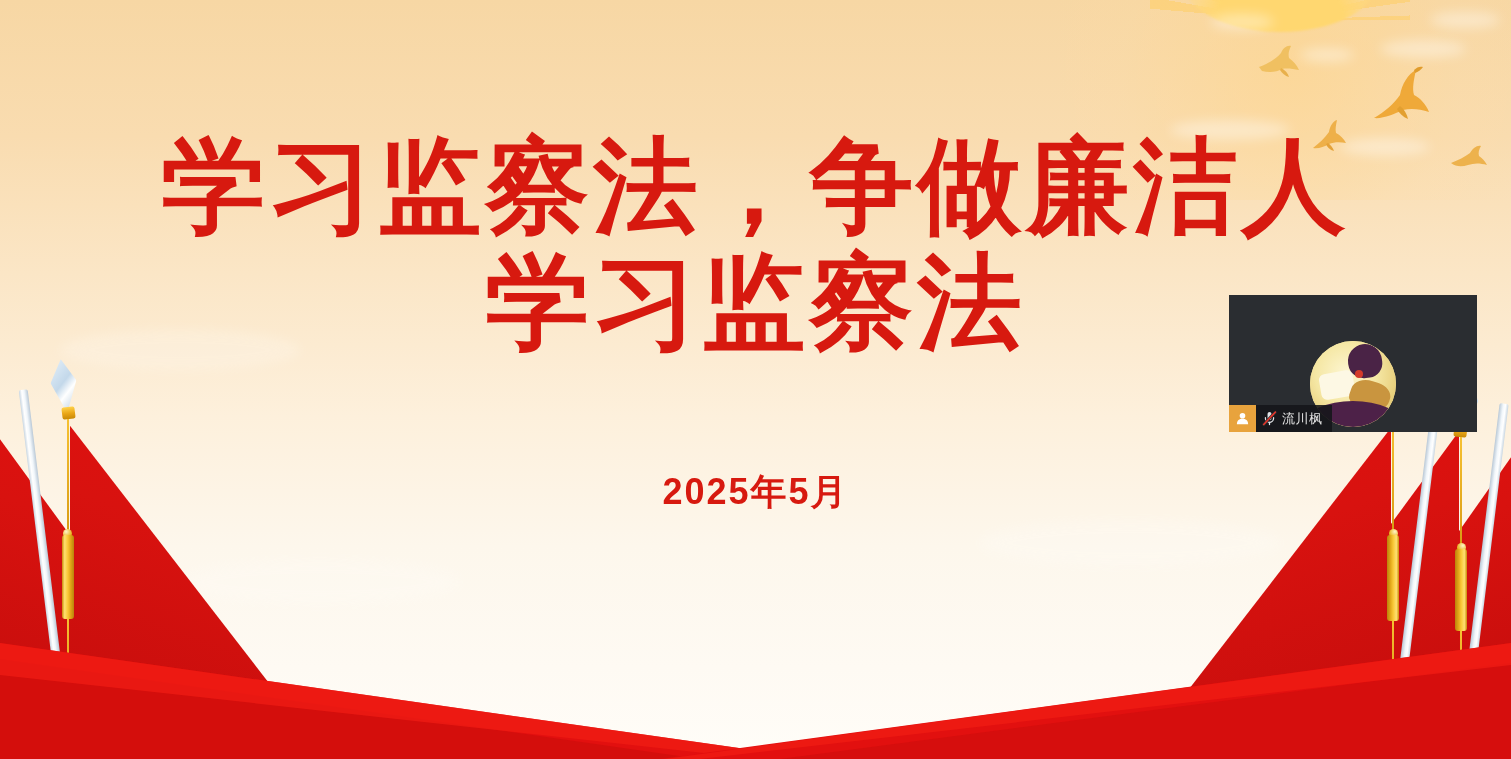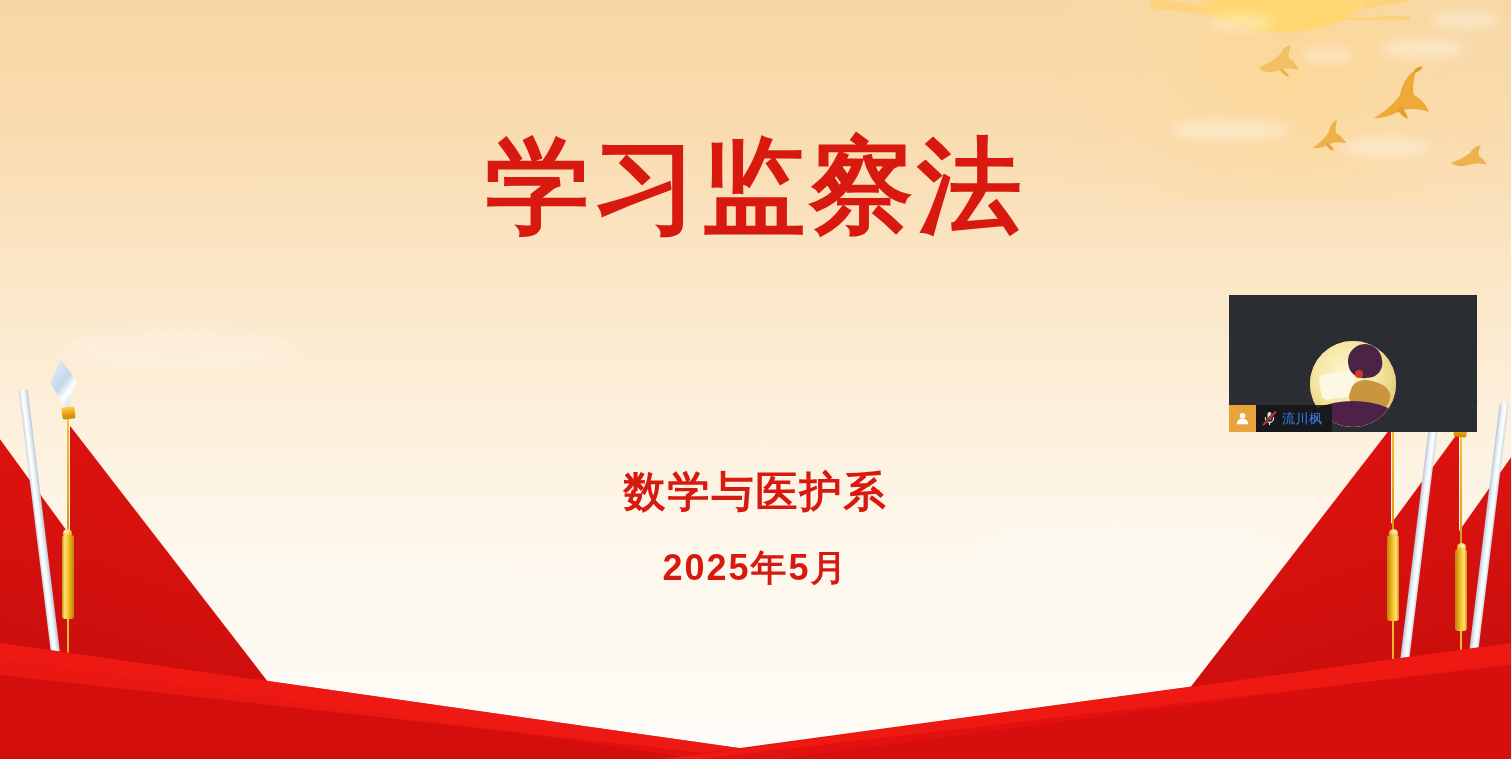--- a/index.html
+++ b/index.html
@@ -188,21 +188,21 @@
     display:flex;align-items:center;justify-content:center;
     flex:0 0 auto;
   }
   .name-bar .host-badge svg{display:block;}
   .name-bar .mic-muted{
     width:26px;height:27px;
     display:flex;align-items:center;justify-content:center;
     flex:0 0 auto;
   }
   .name-bar .tile-name{
-    color:#3b82f6;
+    color:#e5e5e5;
     font-size:13px;
     font-family:"Liberation Sans","DejaVu Sans",sans-serif;
     white-space:nowrap;
     letter-spacing:.5px;
   }
 </style>
 </head>
 <body>
 
 <div id="slide">
@@ -332,25 +332,25 @@
     <path d="M0 40 L700 140 L0 140 Z" fill="#c90c0b" opacity=".55"></path>
     <path d="M0 24 L760 132 L758 140 L0 56 Z" fill="#f01c14" opacity=".75"></path>
   </svg>
   <svg class="ribbon" viewBox="0 0 1511 140" preserveAspectRatio="none" style="z-index:9;">
     <path d="M1511 24 L660 140 L1511 140 Z" fill="#e2100f"></path>
     <path d="M1511 44 L780 140 L1511 140 Z" fill="#c90c0b" opacity=".5"></path>
     <path d="M1511 24 L665 140 L700 140 L1511 46 Z" fill="#f01c14" opacity=".75"></path>
   </svg>
 
   <div class="title-wrap">
+    <div class="title-line">学习监察法，争做廉洁人</div>
     <div class="title-line">学习监察法</div>
   </div>
 
   <div class="subtitle-wrap">
-    <div class="sub-line">数学与医护系</div>
     <div class="sub-line small">2025年5月</div>
   </div>
 
   <div class="video-tile">
 
     <div class="avatar">
       <div class="av-sky"></div>
       <div class="av-page"></div>
       <div class="av-arm"></div>
       <div class="av-hair"></div>

